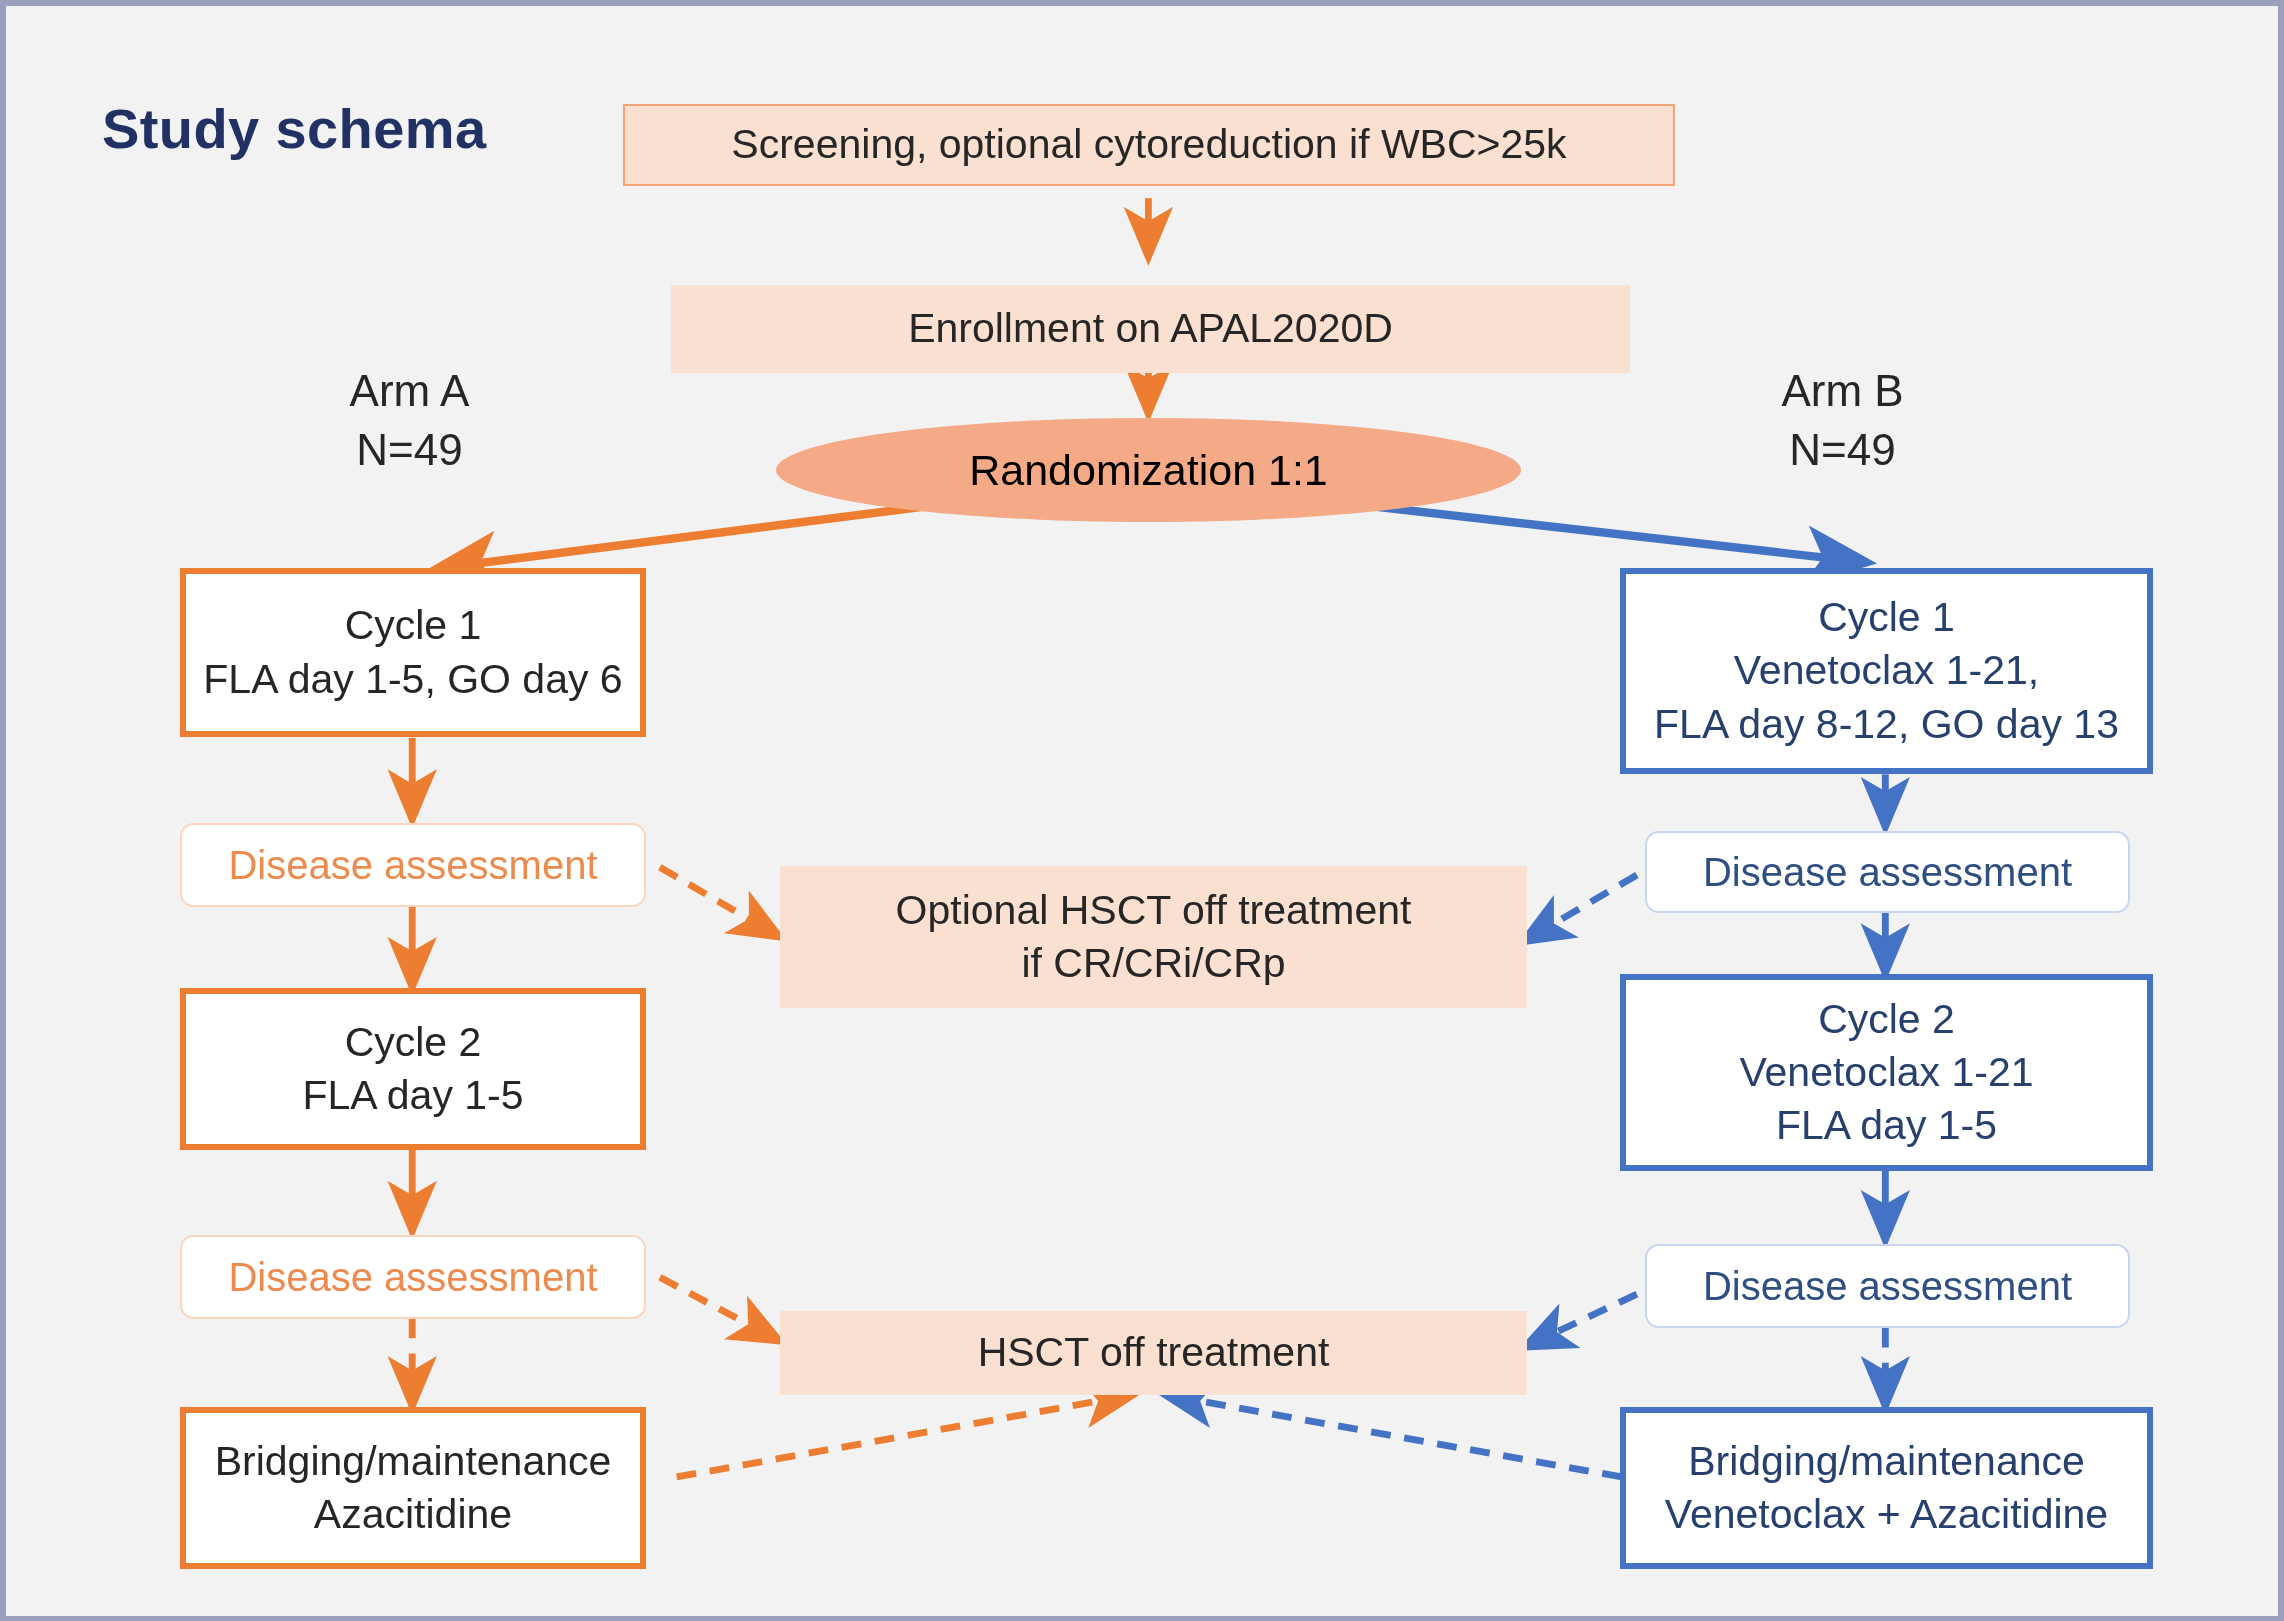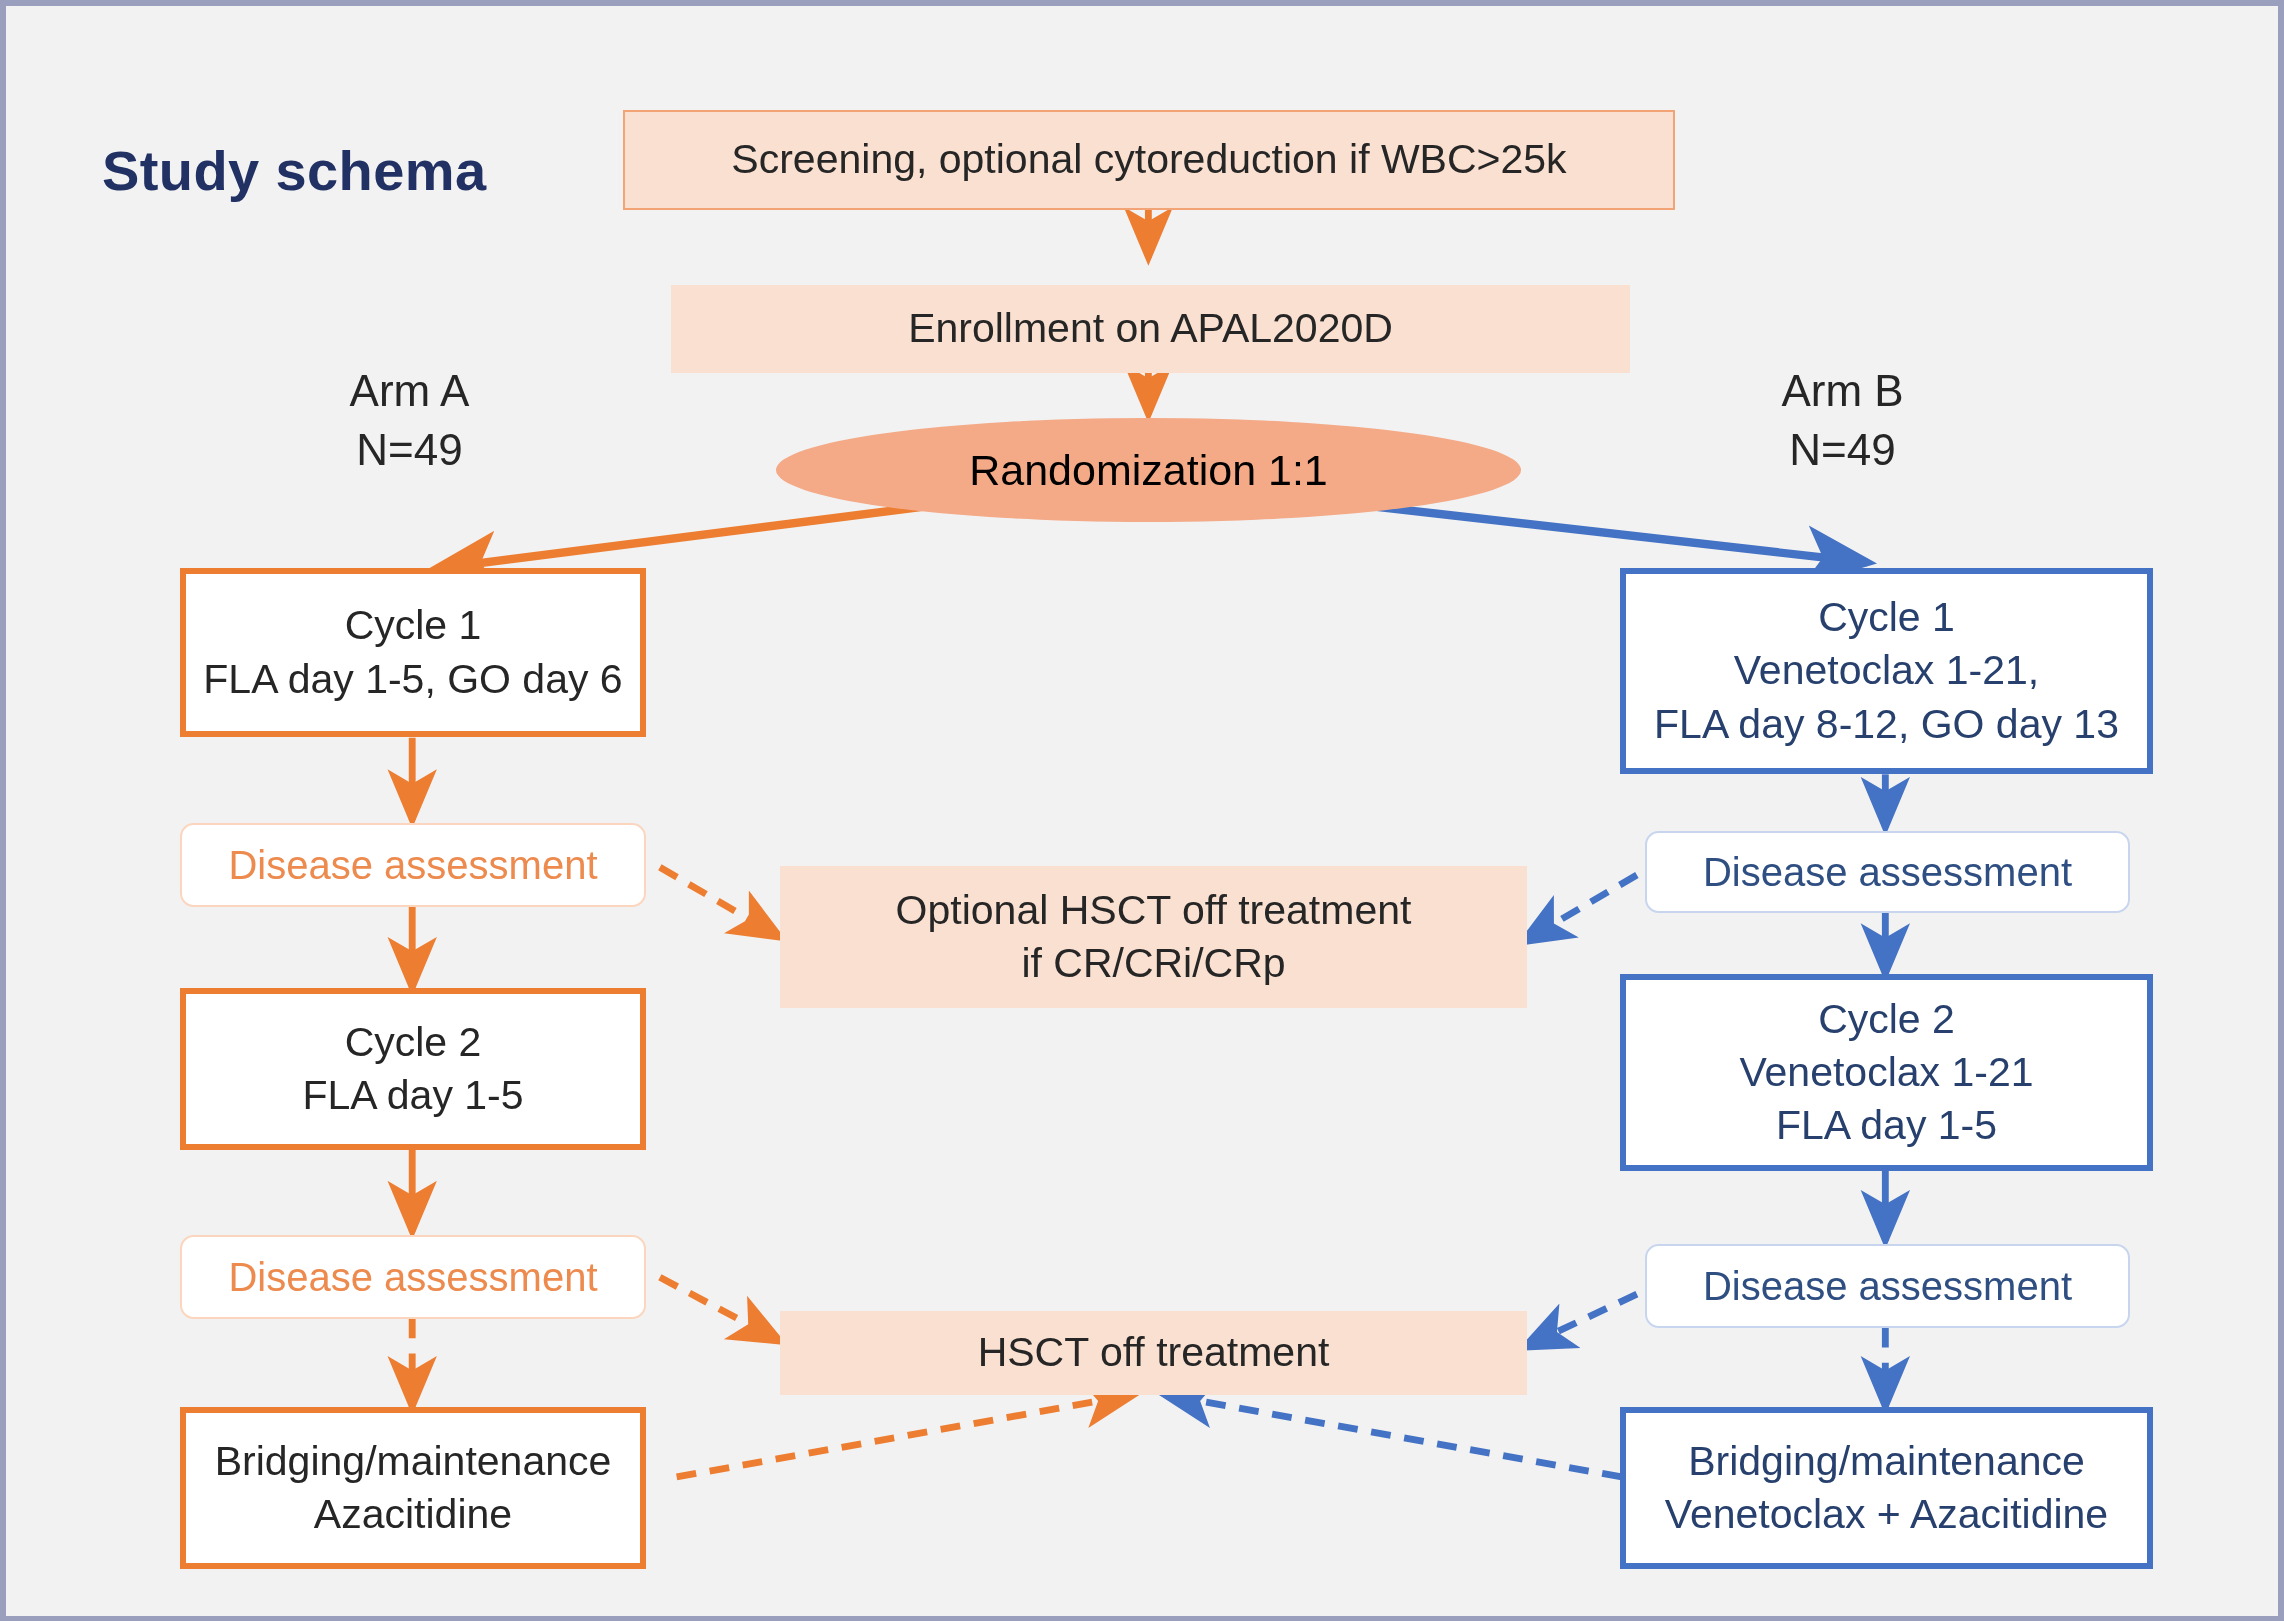--- a/index.html
+++ b/index.html
@@ -46,21 +46,20 @@
   
   #title {
     position: absolute;
     left: 96px;
     top: 90px;
     font-size: 56px;
     font-weight: bold;
     color: #223164;
     letter-spacing: 0.4px;
     z-index: 4;
-    margin-top: 42px;
   }
 
   
   .arm-label {
     position: absolute;
     text-align: center;
     font-size: 44px;
     color: #262626;
     line-height: 1.35;
     z-index: 4;
@@ -155,21 +154,21 @@
 
     <line x1="2140" y1="1140" x2="1990" y2="1228" stroke="#4472c4" stroke-width="9" stroke-dasharray="26 18" marker-end="url(#ah-b)"></line>
 
     <line x1="2140" y1="1690" x2="1992" y2="1760" stroke="#4472c4" stroke-width="9" stroke-dasharray="26 18" marker-end="url(#ah-b)"></line>
 
     <line x1="880" y1="1930" x2="1480" y2="1822" stroke="#ed7d31" stroke-width="9" stroke-dasharray="26 18" marker-end="url(#ah-o)"></line>
 
     <line x1="2120" y1="1930" x2="1520" y2="1822" stroke="#4472c4" stroke-width="9" stroke-dasharray="26 18" marker-end="url(#ah-b)"></line>
   </svg>
 
-  <div class="node peach bordered" style="left:617px; top:104px; width:1052px; height:100px;">
+  <div class="node peach bordered" style="left:617px; top:98px; width:1052px; height:82px;">
     <span class="line">Screening, optional cytoreduction if WBC&gt;25k</span>
   </div>
 
   <div class="node peach" style="left:665px; top:256px; width:959px; height:88px;margin-top:23px;">
     <span class="line">Enrollment on APAL2020D</span>
   </div>
 
   <div id="randomization" style="left:770px; top:412px; width:745px; height:104px;">
     <span class="line">Randomization 1:1</span>
   </div>

